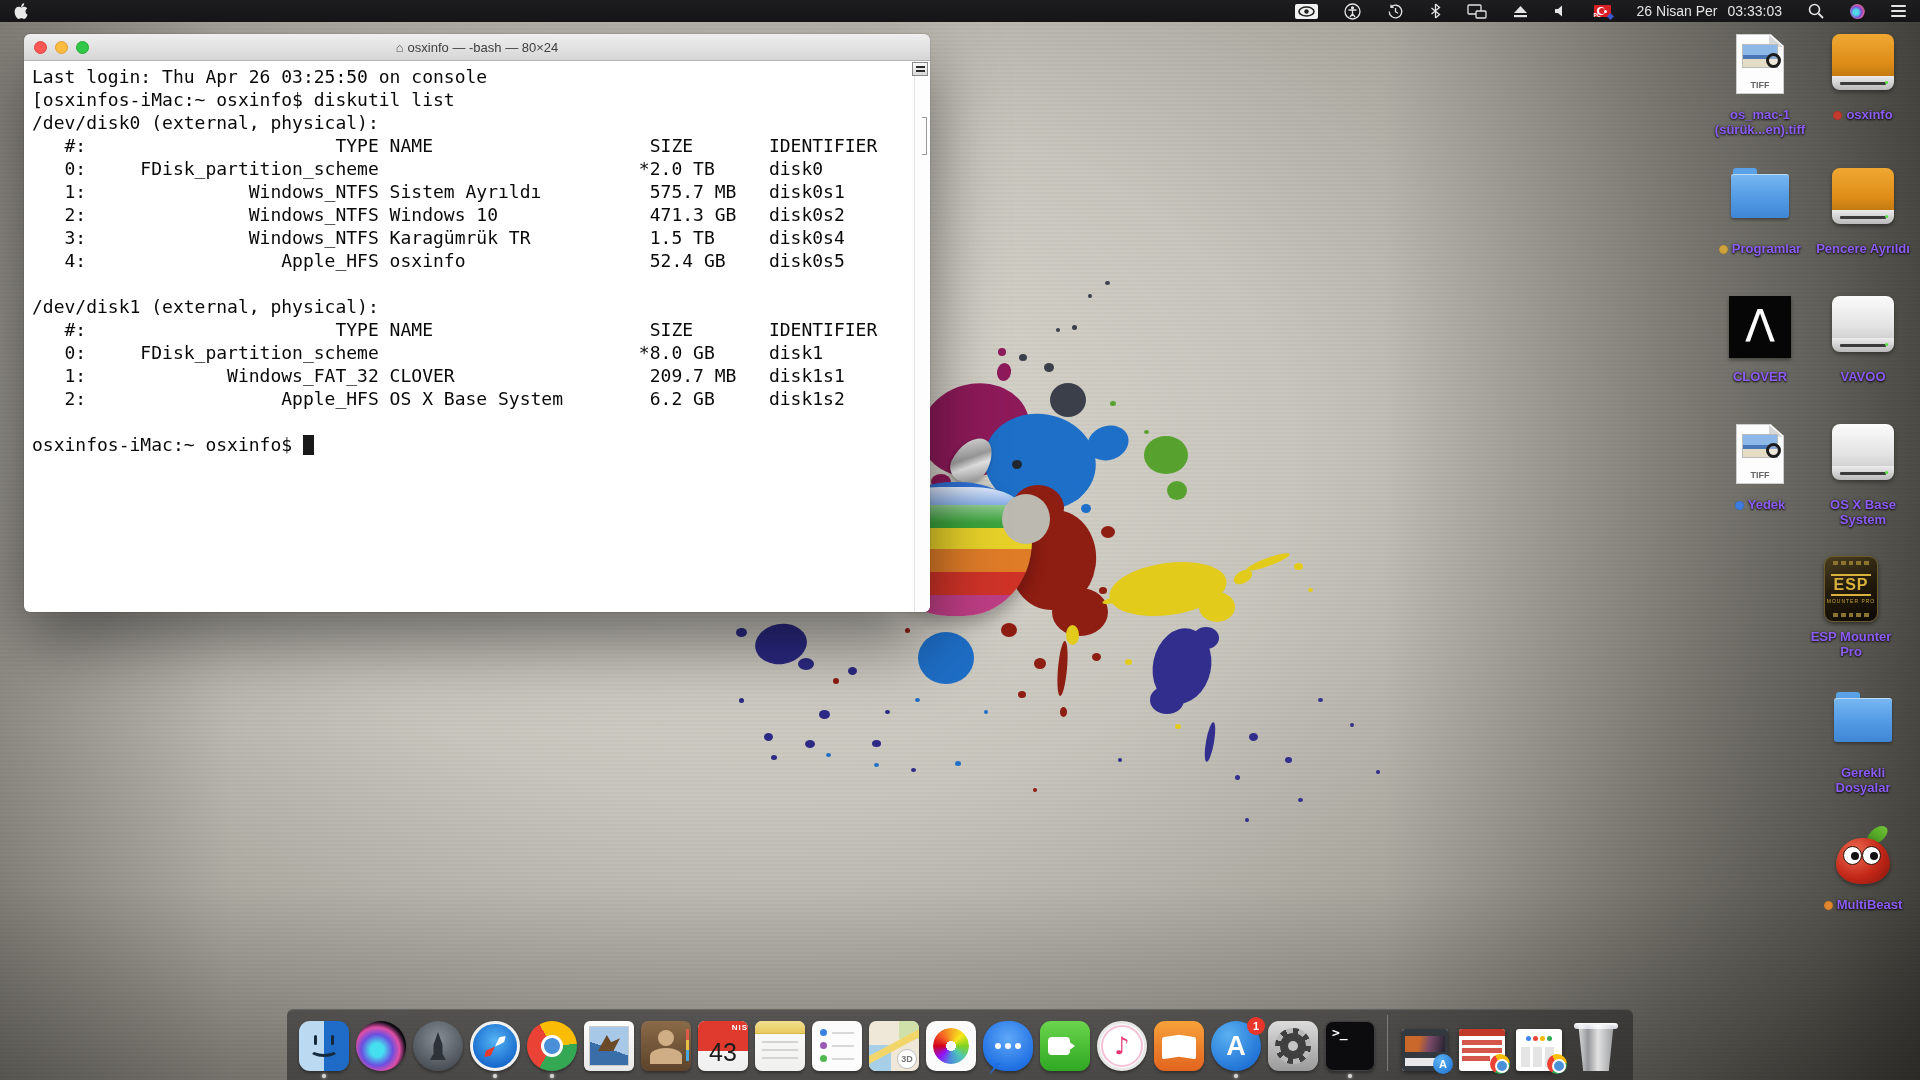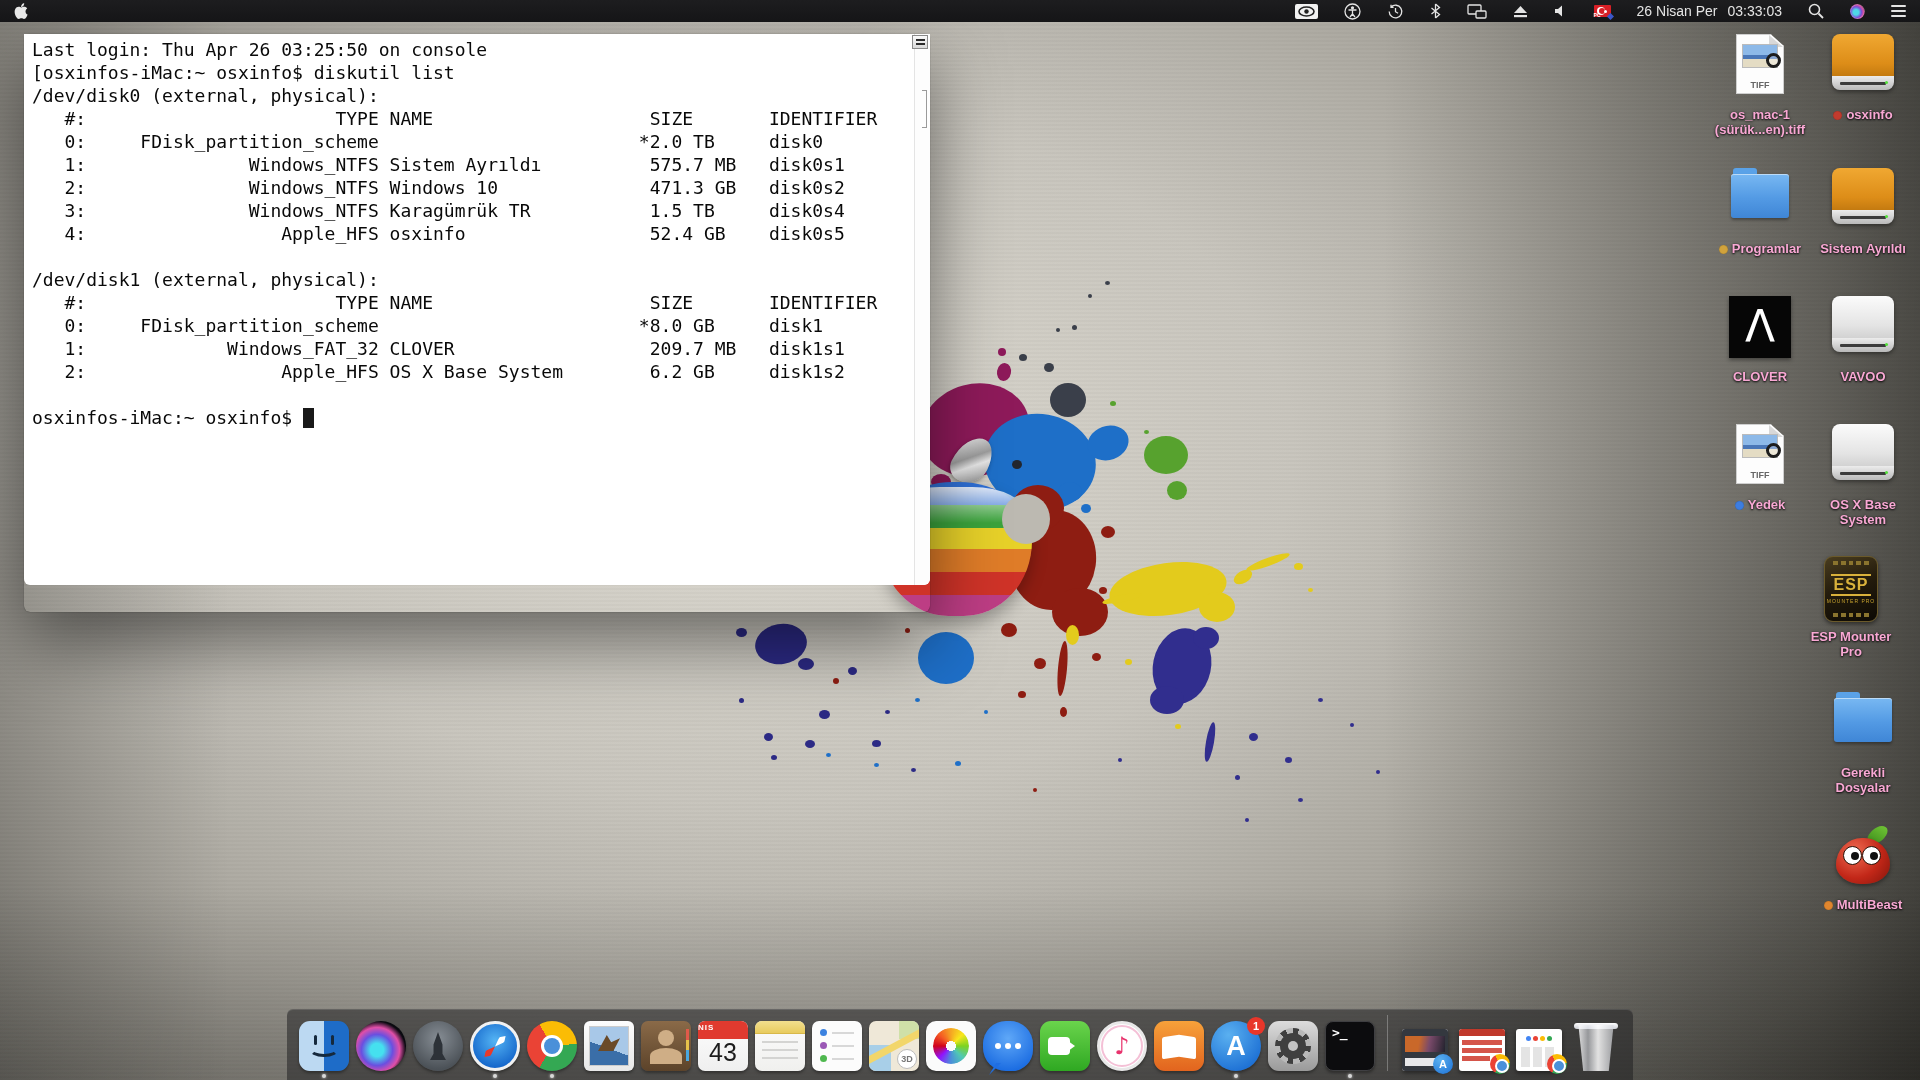--- a/index.html
+++ b/index.html
@@ -74,21 +74,21 @@
   #term-splitter i{display:block;width:9px;height:2px;background:#2a2a2a;}
   #term-scrollmark{position:absolute;right:3px;top:56px;width:5px;height:38px;
     border:1px solid #9a9a9a;border-left:none;box-sizing:border-box;}
   #term-pre{margin:0;padding:4px 20px 0 8px;font-family:"DejaVu Sans Mono",monospace;
     font-size:18px;line-height:23px;color:#090909;white-space:pre;}
   #cursor{display:inline-block;width:11px;height:20px;background:#191919;vertical-align:-4px;margin-left:0px;}
 
   
   .dicon{position:absolute;width:116px;display:flex;flex-direction:column;align-items:center;z-index:5;}
   .dicon-art{height:68px;display:flex;align-items:flex-start;justify-content:center;}
-  .dicon-label{margin-top:5px;font-size:13px;font-weight:bold;color:#f9a8d4;text-align:center;line-height:15px;
+  .dicon-label{margin-top:5px;font-size:13px;font-weight:bold;color:#8b5cf6;text-align:center;line-height:15px;
     white-space:pre-line;text-shadow:0 1px 2px rgba(0,0,0,.85),0 0 3px rgba(0,0,0,.5);}
   .tagdot{display:inline-block;width:9px;height:9px;border-radius:50%;margin-right:4px;vertical-align:-1px;
     box-shadow:inset 0 0 1px rgba(0,0,0,.4);}
   
   .art-drive{position:relative;width:62px;height:56px;border-radius:8px;overflow:hidden;box-shadow:0 2px 4px rgba(0,0,0,.4);}
   .art-drive .top{position:absolute;inset:0;bottom:14px;}
   .art-drive.orange .top{background:linear-gradient(180deg,#f0a832 0%,#dd8d18 70%,#c47a10 100%);}
   .art-drive.gray .top{background:linear-gradient(180deg,#fbfbfb 0%,#e4e4e4 70%,#d2d2d2 100%);}
   .art-drive .band{position:absolute;left:0;right:0;bottom:0;height:14px;background:linear-gradient(#ececec,#b9b9b9);}
   .art-drive .slot{position:absolute;left:8px;right:8px;bottom:5px;height:3px;background:#3c3c3c;border-radius:1px;}
@@ -161,22 +161,22 @@
   .di-chrome .hub::after{content:"";position:absolute;left:3px;top:3px;width:16px;height:16px;border-radius:50%;background:#4a90d9;}
   .di-mail{background:linear-gradient(#fdfdfd,#e8e8e8);border-radius:6px;}
   .di-mail .inner{position:absolute;inset:5px;background:linear-gradient(200deg,#a8c8e8 0 55%,#3a6ea8 55%);border:1px solid #ccc;}
   .di-mail .bird{position:absolute;left:14px;top:14px;width:22px;height:16px;background:#6a4a28;clip-path:polygon(0 100%,40% 0,60% 45%,100% 20%,70% 100%);}
   .di-contacts{background:linear-gradient(#8a6a48,#5c432a);border-radius:7px;}
   .di-contacts .head{position:absolute;left:17px;top:9px;width:16px;height:16px;border-radius:50%;background:#cfae86;}
   .di-contacts .shoulders{position:absolute;left:9px;top:27px;width:32px;height:16px;border-radius:50% 50% 0 0;background:#cfae86;}
   .di-contacts .tabs{position:absolute;right:2px;top:8px;width:3px;height:32px;
     background:linear-gradient(#e05a4a 0 33%,#e8c24a 33% 66%,#4aa8e0 66%);}
   .di-calendar{background:linear-gradient(#fdfdfd,#efefef);border-radius:7px;overflow:hidden;}
-  .di-calendar .month{position:absolute;top:0;left:0;right:0;height:18px;background:#e03a2f;color:#fff;
-    font-size:8px;font-weight:bold;text-align:left;line-height:13px;letter-spacing:1px;}
+  .di-calendar .month{position:absolute;top:0;left:0;right:0;height:30px;background:#e03a2f;color:#fff;
+    font-size:8px;font-weight:bold;text-align:right;line-height:13px;letter-spacing:1px;}
   .di-calendar .day{position:absolute;top:13px;left:0;right:0;bottom:0;display:flex;align-items:center;justify-content:center;
     font-size:25px;color:#1d1d1d;font-weight:400;}
   .di-notes{background:linear-gradient(#fcfcfc,#f0f0ee);border-radius:7px;overflow:hidden;}
   .di-notes .strip{position:absolute;top:0;left:0;right:0;height:12px;background:linear-gradient(#f2df8e,#e8cb5e);border-bottom:1px solid #d8b84a;}
   .di-notes .ln{position:absolute;left:7px;right:7px;height:2px;background:#d4d4d2;}
   .di-reminders{background:#fcfcfc;border-radius:7px;}
   .di-reminders .row{position:absolute;left:8px;right:8px;height:7px;display:flex;align-items:center;gap:5px;}
   .di-reminders .dot{width:7px;height:7px;border-radius:50%;}
   .di-reminders .bar{flex:1;height:2px;background:#d8d8d8;}
   .di-maps{background:#efe8d8;border-radius:7px;overflow:hidden;}
@@ -365,21 +365,21 @@
       </div>
       <div class="dicon" style="left: 1805px; top: 168px;">
         <div class="dicon-art">
           <div class="art-drive orange">
             <div class="top"></div>
             <div class="band"></div>
             <div class="slot"></div>
             <div class="led"></div>
           </div>
         </div>
-        <div class="dicon-label">Sistem Ayrıldı</div>
+        <div class="dicon-label">Pencere Ayrıldı</div>
       </div>
       <div class="dicon" style="left: 1702px; top: 296px;">
         <div class="dicon-art">
           <div class="art-vavoo">Λ</div>
         </div>
         <div class="dicon-label">CLOVER</div>
       </div>
       <div class="dicon" style="left: 1805px; top: 296px;">
         <div class="dicon-art">
           <div class="art-drive gray">
@@ -455,20 +455,30 @@
             <div class="body"></div>
             <div class="eye l"></div>
             <div class="eye r"></div>
           </div>
         </div>
         <div class="dicon-label"><span class="tagdot" style="background: rgb(224, 134, 46);"></span>MultiBeast</div>
       </div>
     </div>
 
   <div id="terminal-window">
+    <div id="titlebar">
+      <div class="traffic">
+        <div class="tl red"></div>
+        <div class="tl yellow"></div>
+        <div class="tl green"></div>
+      </div>
+      <div id="win-title">
+        <span class="proxy">⌂</span><span>osxinfo — -bash — 80×24</span>
+      </div>
+    </div>
     <div id="term-body">
       <pre id="term-pre"><span id="term-text">Last login: Thu Apr 26 03:25:50 on console
 [osxinfos-iMac:~ osxinfo$ diskutil list
 /dev/disk0 (external, physical):
    #:                       TYPE NAME                    SIZE       IDENTIFIER
    0:     FDisk_partition_scheme                        *2.0 TB     disk0
    1:               Windows_NTFS Sistem Ayrıldı          575.7 MB   disk0s1
    2:               Windows_NTFS Windows 10              471.3 GB   disk0s2
    3:               Windows_NTFS Karagümrük TR           1.5 TB     disk0s4
    4:                  Apple_HFS osxinfo                 52.4 GB    disk0s5

